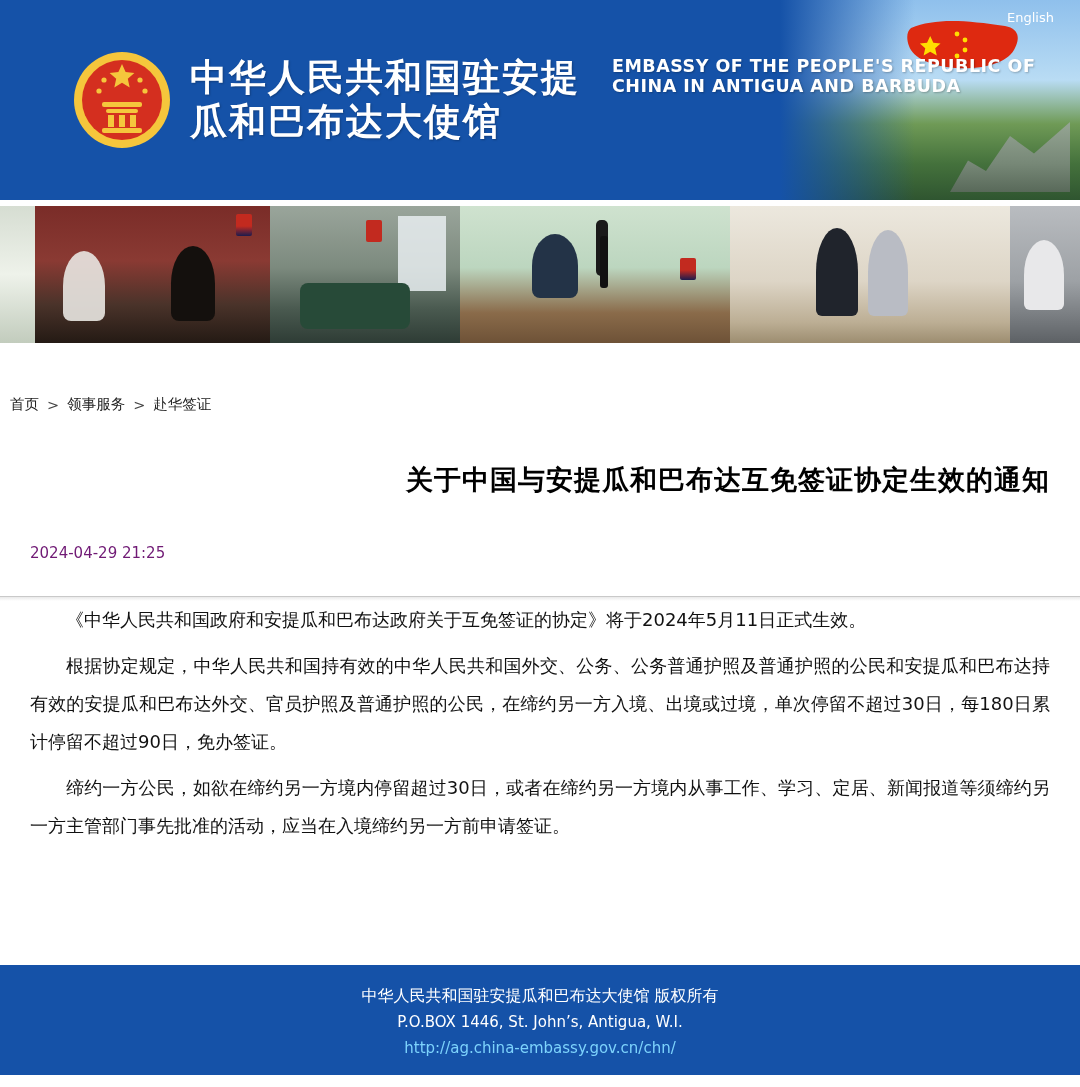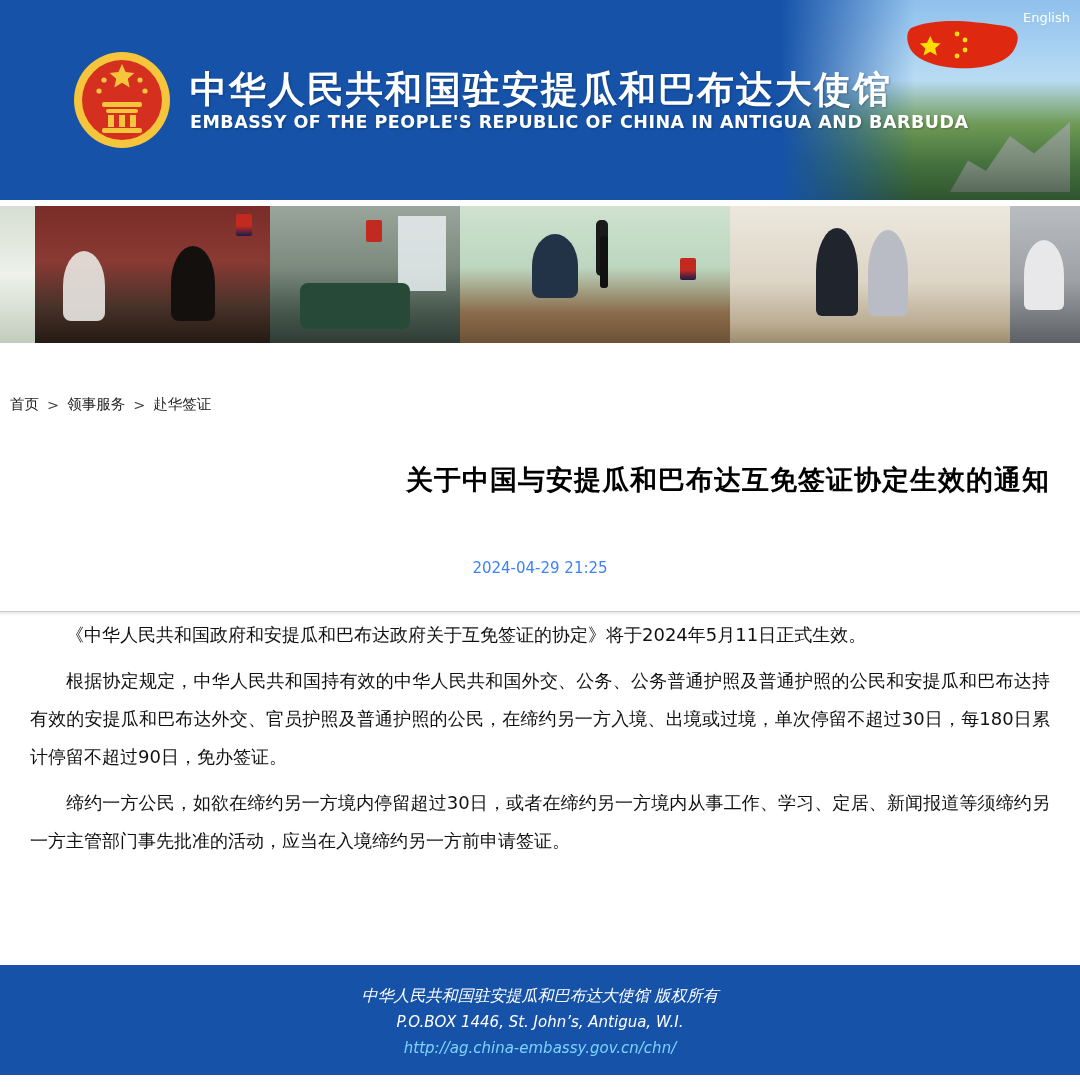--- a/index.html
+++ b/index.html
@@ -28,32 +28,32 @@
   }
   .banner-art svg { position: absolute; top: 18px; right: 55px; }
   .wall {
     position: absolute; right: 10px; bottom: 8px;
     width: 120px; height: 70px;
     background: linear-gradient(180deg, #9aa79b 0%, #7c8a7d 60%, #5d6b5e 100%);
     clip-path: polygon(0 100%, 15% 55%, 30% 70%, 50% 20%, 70% 45%, 100% 0, 100% 100%);
     opacity: .9;
   }
   .lang-link {
-    position: absolute; top: 10px; right: 10px;
+    position: absolute; top: 10px; right: 26px;
     color: #ffffff; font-size: 13px; text-decoration: none;
     z-index: 3; cursor: pointer;
   }
   .banner-inner {
     position: relative; z-index: 2;
     display: flex; align-items: center;
     height: 100%;
     padding-left: 72px;
   }
   .emblem { width: 100px; height: 100px; flex: 0 0 auto; margin-right: 18px; }
-  .titles { display: flex; flex-direction: column; }
+  .titles { display: flex; flex-direction: row; }
   .title-cn {
     color: #ffffff; font-size: 37px; font-weight: bold;
     letter-spacing: 2px; line-height: 1.2;
     text-shadow: 1px 1px 2px rgba(0,0,0,.25);
   }
   .title-en {
     color: #ffffff; font-size: 17.5px; font-weight: bold;
     letter-spacing: .5px; 
     text-shadow: 1px 1px 2px rgba(0,0,0,.25);
   }
@@ -98,24 +98,24 @@
   .article { padding: 0 30px; }
   .article-title {
     margin-top: 48px;
     text-align: right;
     font-size: 27px;
     font-weight: bold;
     color: #000;
     letter-spacing: 1px;
   }
   .article-date {
-    margin-top: 61px;
-    text-align: center;
+    margin-top: 46px;
+    text-align: left;
     font-size: 15px;
-    color: #3b82f6;
+    color: #701a75;
   }
   .divider {
     margin-top: 34px;
     height: 5px;
     border: none;
     border-top: 1px solid #c9c9c9;
     background: linear-gradient(180deg, #e9e9e9 0%, #ffffff 100%);
     width: 1080px;
     margin-left: -30px;
   }
@@ -129,21 +129,21 @@
     margin-bottom: 8px;
   }
 
   
   .footer {
     background: #1552a8;
     color: #ffffff;
     text-align: center;
     padding: 18px 0 14px 0;
   }
-  .footer .f-line { line-height: 26px; font-size: 15px; font-style: italic; }
+  .footer .f-line { line-height: 26px; font-size: 15px; }
   .footer .f-line.cn { font-size: 16px; }
   .footer a { color: #7dd3fc; text-decoration: none; cursor: pointer; }
 </style>
 </head>
 <body>
 
 <div class="page">
 
   <header class="banner">
     <a class="lang-link">English</a>

